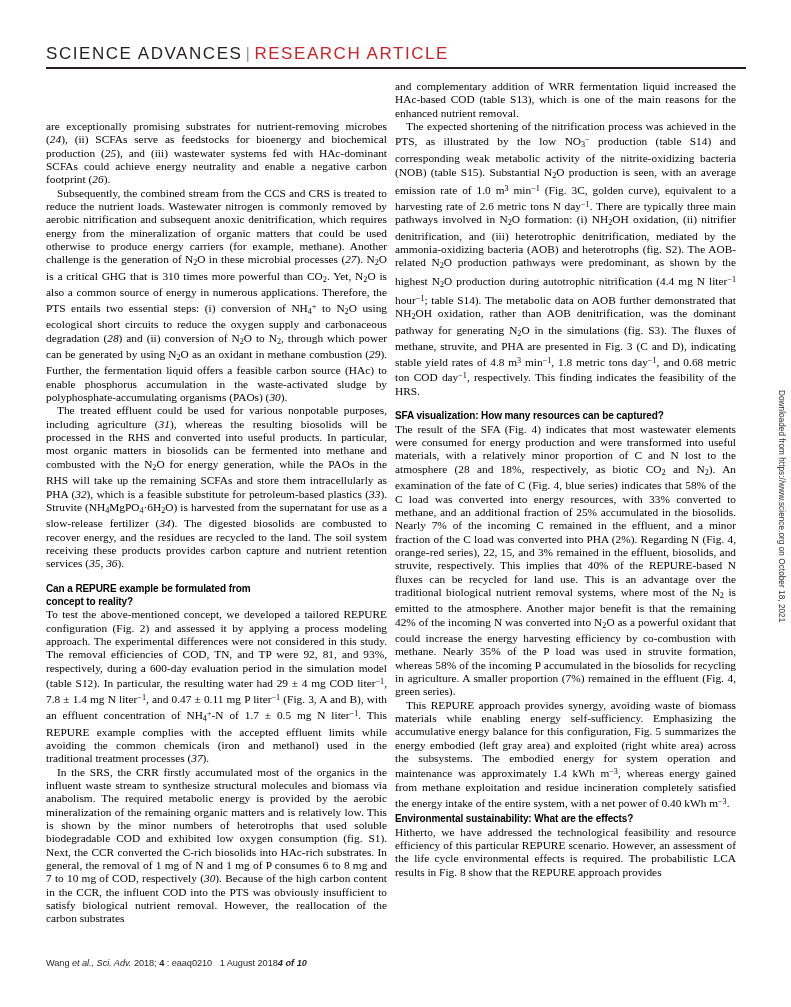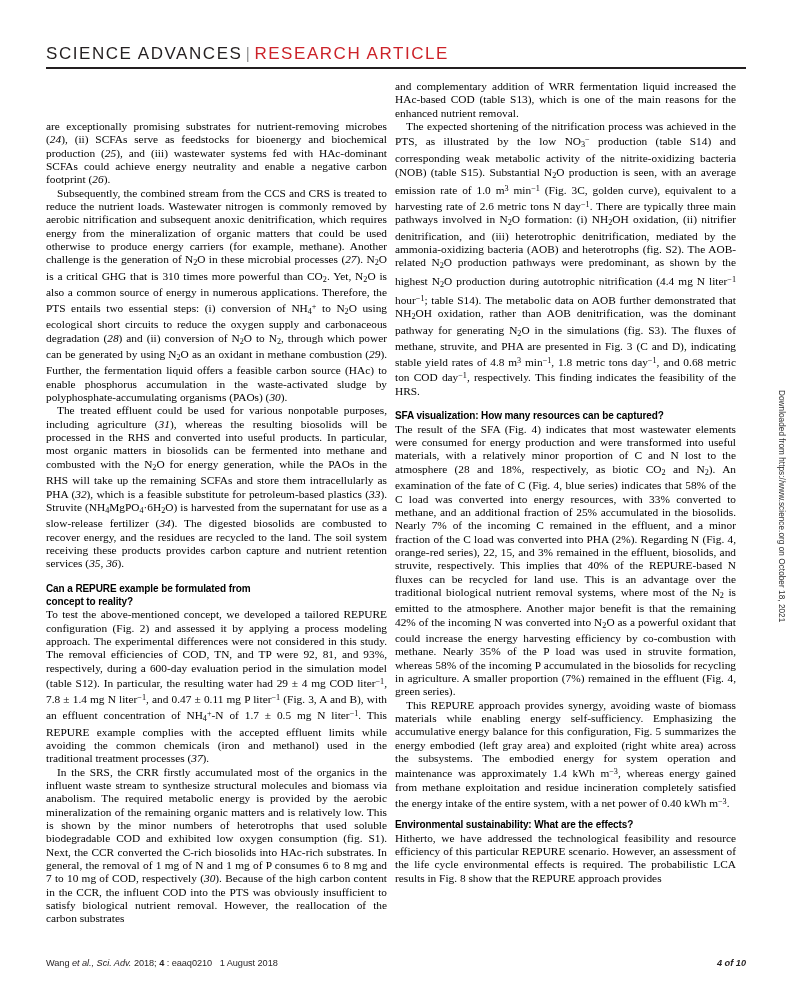--- a/index.html
+++ b/index.html
@@ -78,37 +78,37 @@
 
   h2.sec-head {
     font-family: "Liberation Sans", sans-serif;
     font-weight: bold;
     font-size: 10px;
     line-height: 13.4px;
     margin: 11px 0 0 0;
     text-align: left;
     letter-spacing: -0.1px;
   }
-  h2.sec-head.tight { margin-top: 8px; }
+  h2.sec-head.tight { margin-top: 2px; }
 
   sub { font-size: 0.72em; vertical-align: -0.25em; }
   sup { font-size: 0.72em; vertical-align: 0.42em; }
   i, .it { font-style: italic; }
 
   
   .footer {
     position: absolute;
     left: 46px;
     top: 958px;
     width: 700px;
     font-family: "Liberation Sans", sans-serif;
     font-size: 9.2px;
     color: #231f20;
     display: flex;
-    justify-content: space-between;
+    justify-content: flex-start;
     align-items: baseline;
   }
   .footer-left { white-space: nowrap; letter-spacing: -0.05px; }
   .footer-left b { font-weight: bold; }
   .footer-right { font-weight: bold; white-space: nowrap; font-style: italic; }
 
   
   .side-watermark {
     position: absolute;
     right: 2px;

